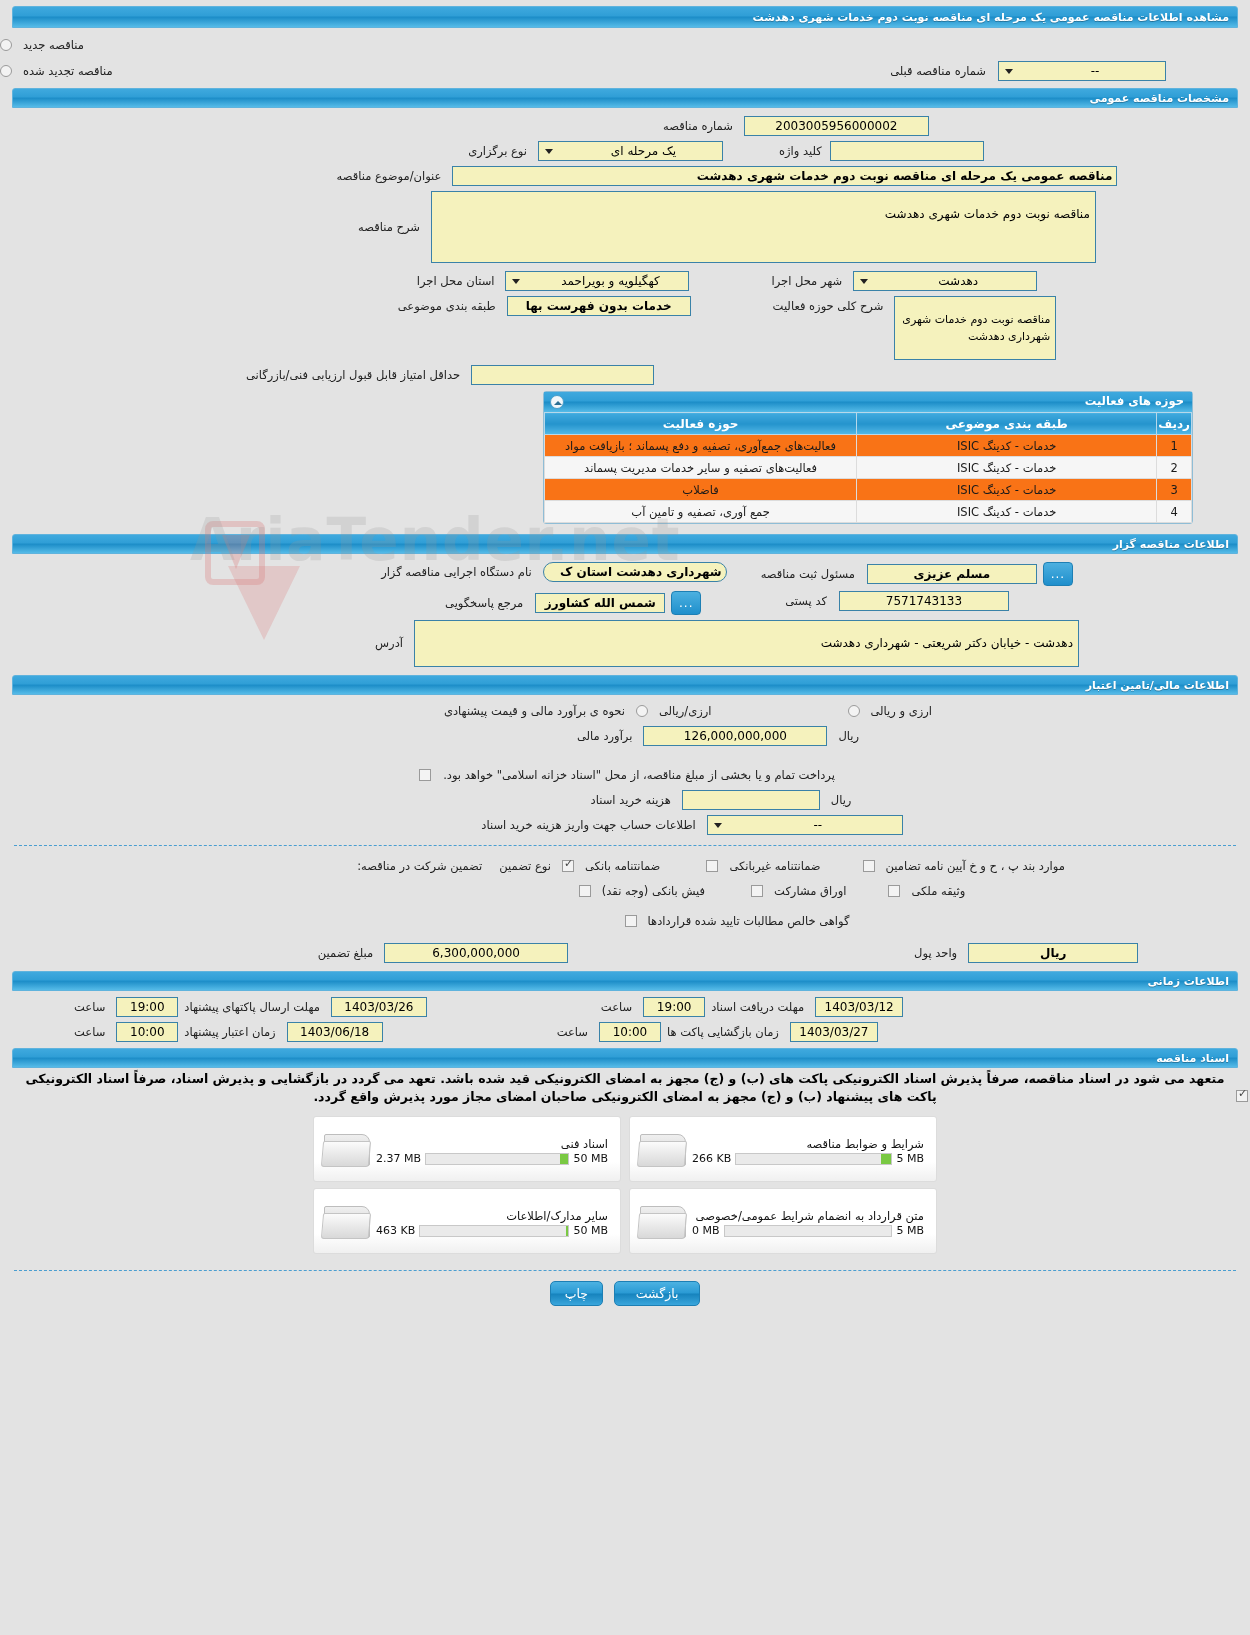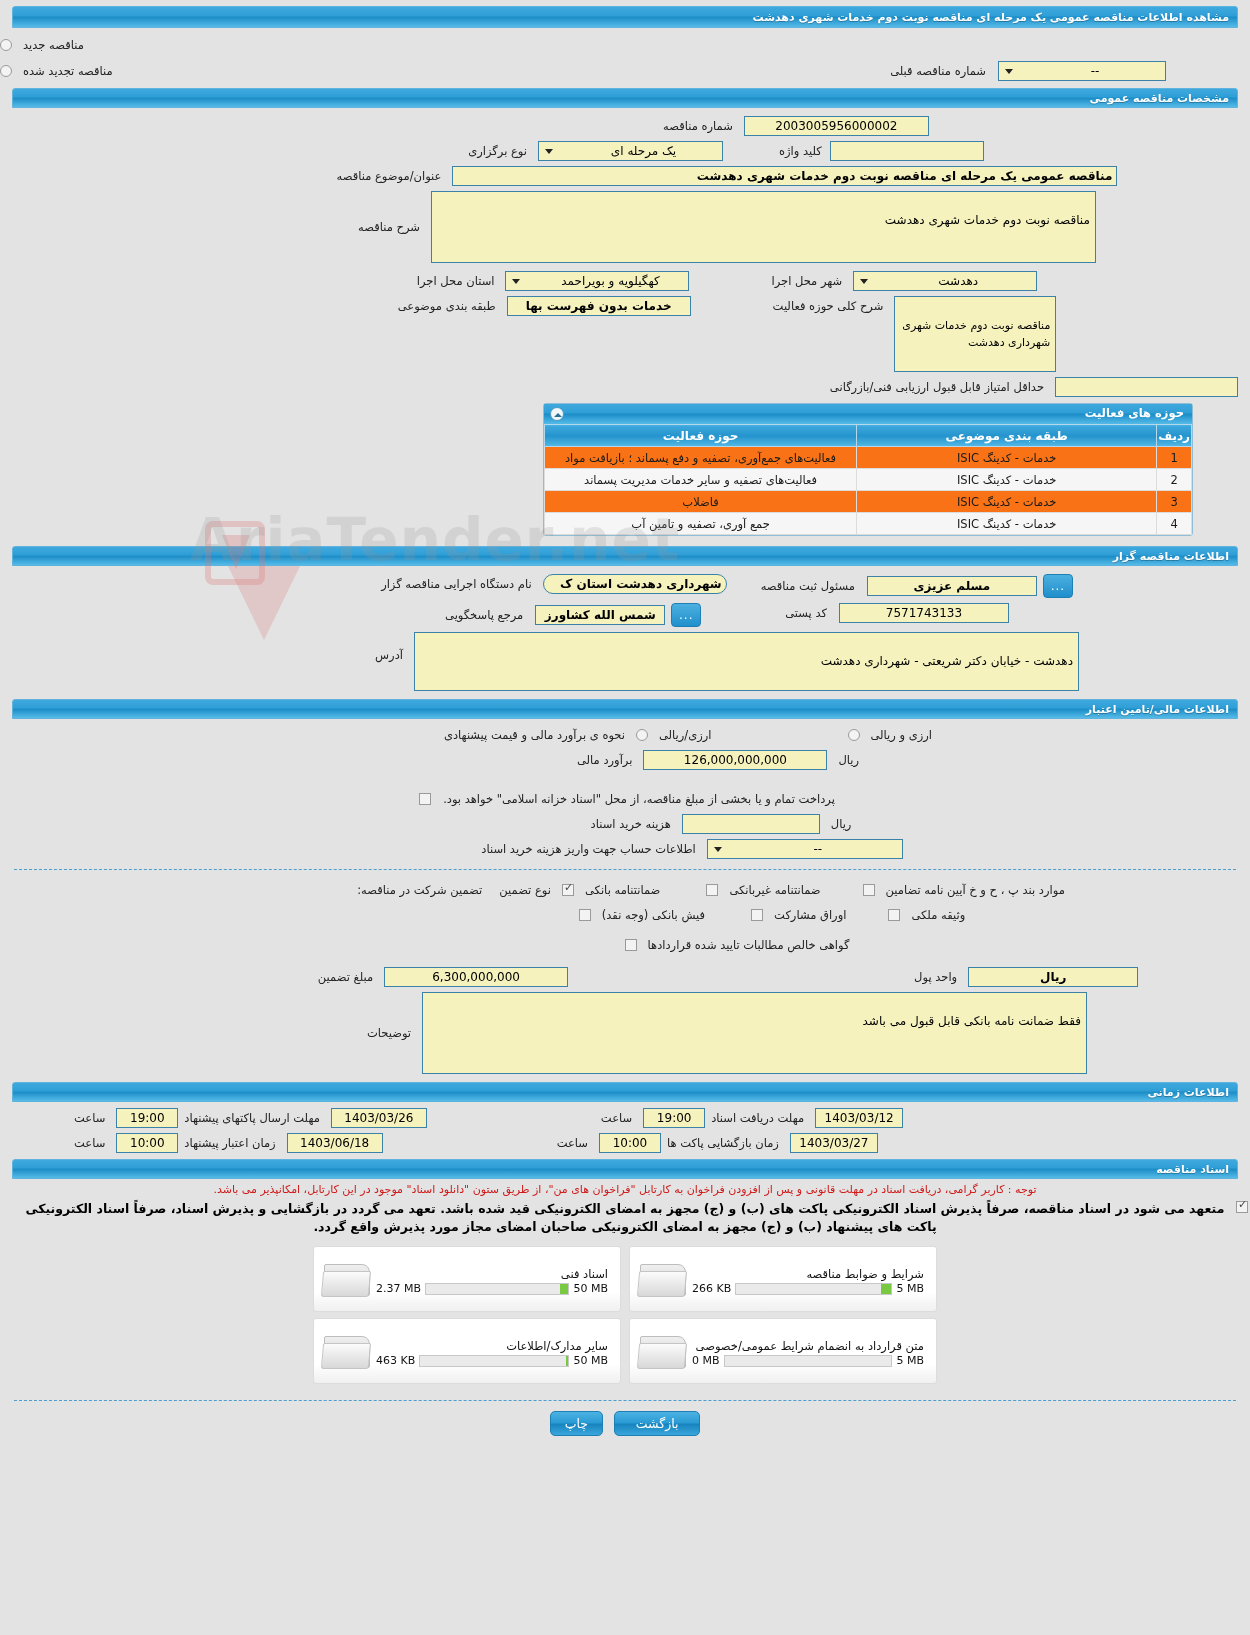--- a/index.html
+++ b/index.html
@@ -58,21 +58,21 @@
     overflow: hidden;
     white-space: nowrap;
   }
   .fld.bold { font-weight: bold; }
   .fld.blank { background: #f5f2bd; }
   .fld.ta {
     height: auto;
     min-height: 62px;
     text-align: right;
     line-height: 17px;
-    padding: 20px 5px;
+    padding: 14px 5px;
     white-space: normal;
   }
   .sel {
     background: #f5f2bd;
     border: 1px solid #3a82a8;
     height: 20px;
     font-size: 12px;
     line-height: 18px;
     padding: 0 4px;
     position: relative;
@@ -445,21 +445,21 @@
         <span class="fld ta" style="width:162px;min-height:34px;font-size:11px;text-align:right;">مناقصه نوبت دوم خدمات شهری  شهرداری دهدشت</span>
         <span class="lbl">شرح کلی حوزه فعالیت</span>
       </div>
       <div style="display:flex;align-items:flex-start;gap:5px;">
         <span class="fld bold" style="width:184px;">خدمات بدون فهرست بها</span>
         <span class="lbl">طبقه بندی موضوعی</span>
       </div>
       <div style="width:198px;"></div>
     </div>
 
-    <div class="frow" style="justify-content:flex-start;">
+    <div class="frow" style="justify-content:flex-end;">
       <div style="display:flex;align-items:center;gap:5px;">
         <span class="fld blank" style="width:183px;"></span>
         <span class="lbl">حداقل امتیاز قابل قبول ارزیابی فنی/بازرگانی</span>
       </div>
       <div style="width:228px;"></div>
     </div>
   </div>
 
   <div class="panel">
     <div class="panel-hd">
@@ -644,27 +644,20 @@
         <span class="fld bold" style="width:170px;text-align:center;">ریال</span>
         <span class="lbl">واحد پول</span>
       </div>
       <div style="display:flex;align-items:center;gap:5px;">
         <span class="fld" style="width:184px;">6,300,000,000</span>
         <span class="lbl">مبلغ تضمین</span>
       </div>
       <div style="width:200px;"></div>
     </div>
 
-    <div class="frow" style="justify-content:center;margin-top:1px;">
-      <div style="display:flex;align-items:flex-start;gap:5px;">
-        <span class="fld ta" style="width:665px;min-height:82px;">فقط ضمانت نامه بانکی قابل قبول می باشد</span>
-        <span class="lbl" style="line-height:82px;">توضیحات</span>
-      </div>
-      <div style="width:198px;"></div>
-    </div>
   </div>
 
   <div class="bar" style="margin-top:8px;">اطلاعات زمانی</div>
   <div class="rowwrap">
 
     <div class="frow" style="justify-content:flex-start;margin-top:6px;">
       <div style="display:flex;align-items:center;gap:5px;margin-right:auto;">
         <span class="fld" style="width:88px;">1403/03/12</span>
         <span class="lbl">مهلت دریافت اسناد</span>
       </div>
@@ -700,21 +693,20 @@
       <div style="display:flex;align-items:center;gap:5px;margin-left:56px;">
         <span class="fld" style="width:62px;">10:00</span>
         <span class="lbl">ساعت</span>
       </div>
     </div>
   </div>
 
   <div class="bar" style="margin-top:6px;">اسناد مناقصه</div>
 
   <div class="notice-wrap">
-    <div class="notice-red">توجه : کاربر گرامی، دریافت اسناد در مهلت قانونی و پس از افزودن فراخوان به کارتابل "فراخوان های من"، از طریق ستون "دانلود اسناد" موجود در این کارتابل، امکانپذیر می باشد.</div>
     <div class="notice-blk">متعهد می شود در اسناد مناقصه، صرفاً پذیرش اسناد الکترونیکی پاکت های (ب) و (ج) مجهز به امضای الکترونیکی قید شده باشد. تعهد می گردد در بازگشایی و پذیرش اسناد، صرفاً اسناد الکترونیکی پاکت های پیشنهاد (ب) و (ج) مجهز به امضای الکترونیکی صاحبان امضای مجاز مورد پذیرش واقع گردد.</div>
     <span class="chk on notice-chk"></span>
   </div>
 
   <div class="cards">
     <div class="card">
       <span class="folder">
           <span class="back"></span>
           <span class="front"></span>
         </span>

